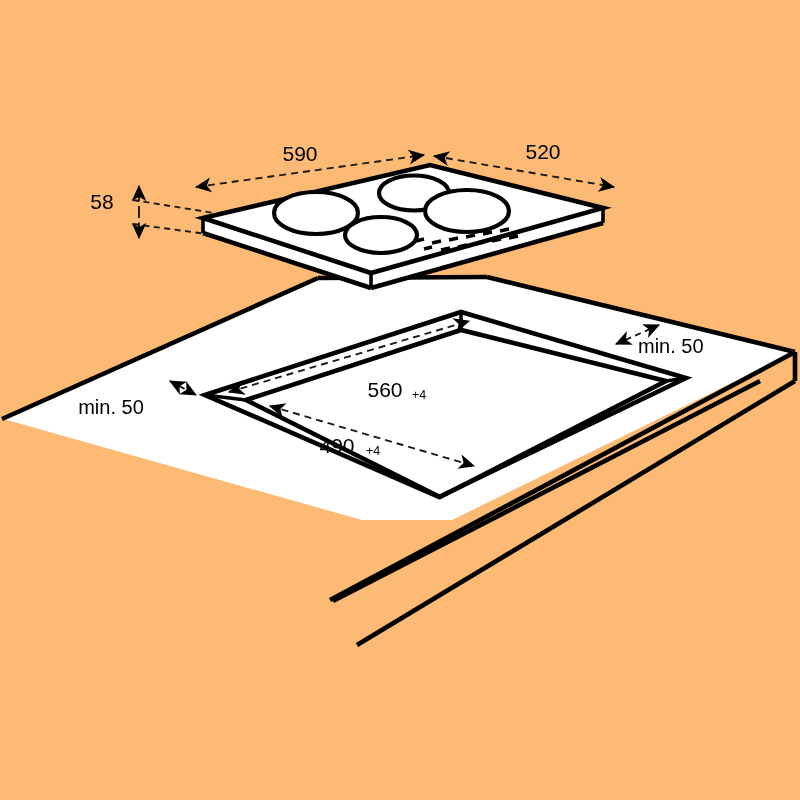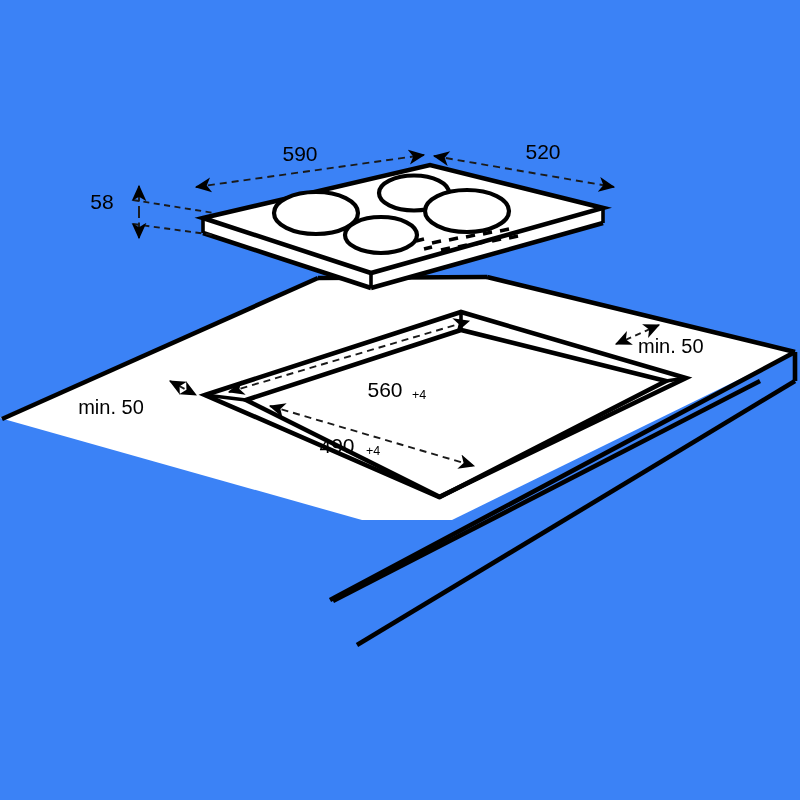--- a/index.html
+++ b/index.html
@@ -10,21 +10,21 @@
   body {
     width: 800px;
     height: 800px;
     font-family: "Liberation Sans", sans-serif;
     overflow: hidden;
   }
   #diagram-root {
     position: relative;
     width: 800px;
     height: 800px;
-    background: #3b82f6;
+    background: #fdba74;
   }
   svg#tech-drawing {
     display: block;
     width: 800px;
     height: 800px;
   }
   .solid-edge {
     fill: none;
     stroke: #000000;
     stroke-width: 4.6;

